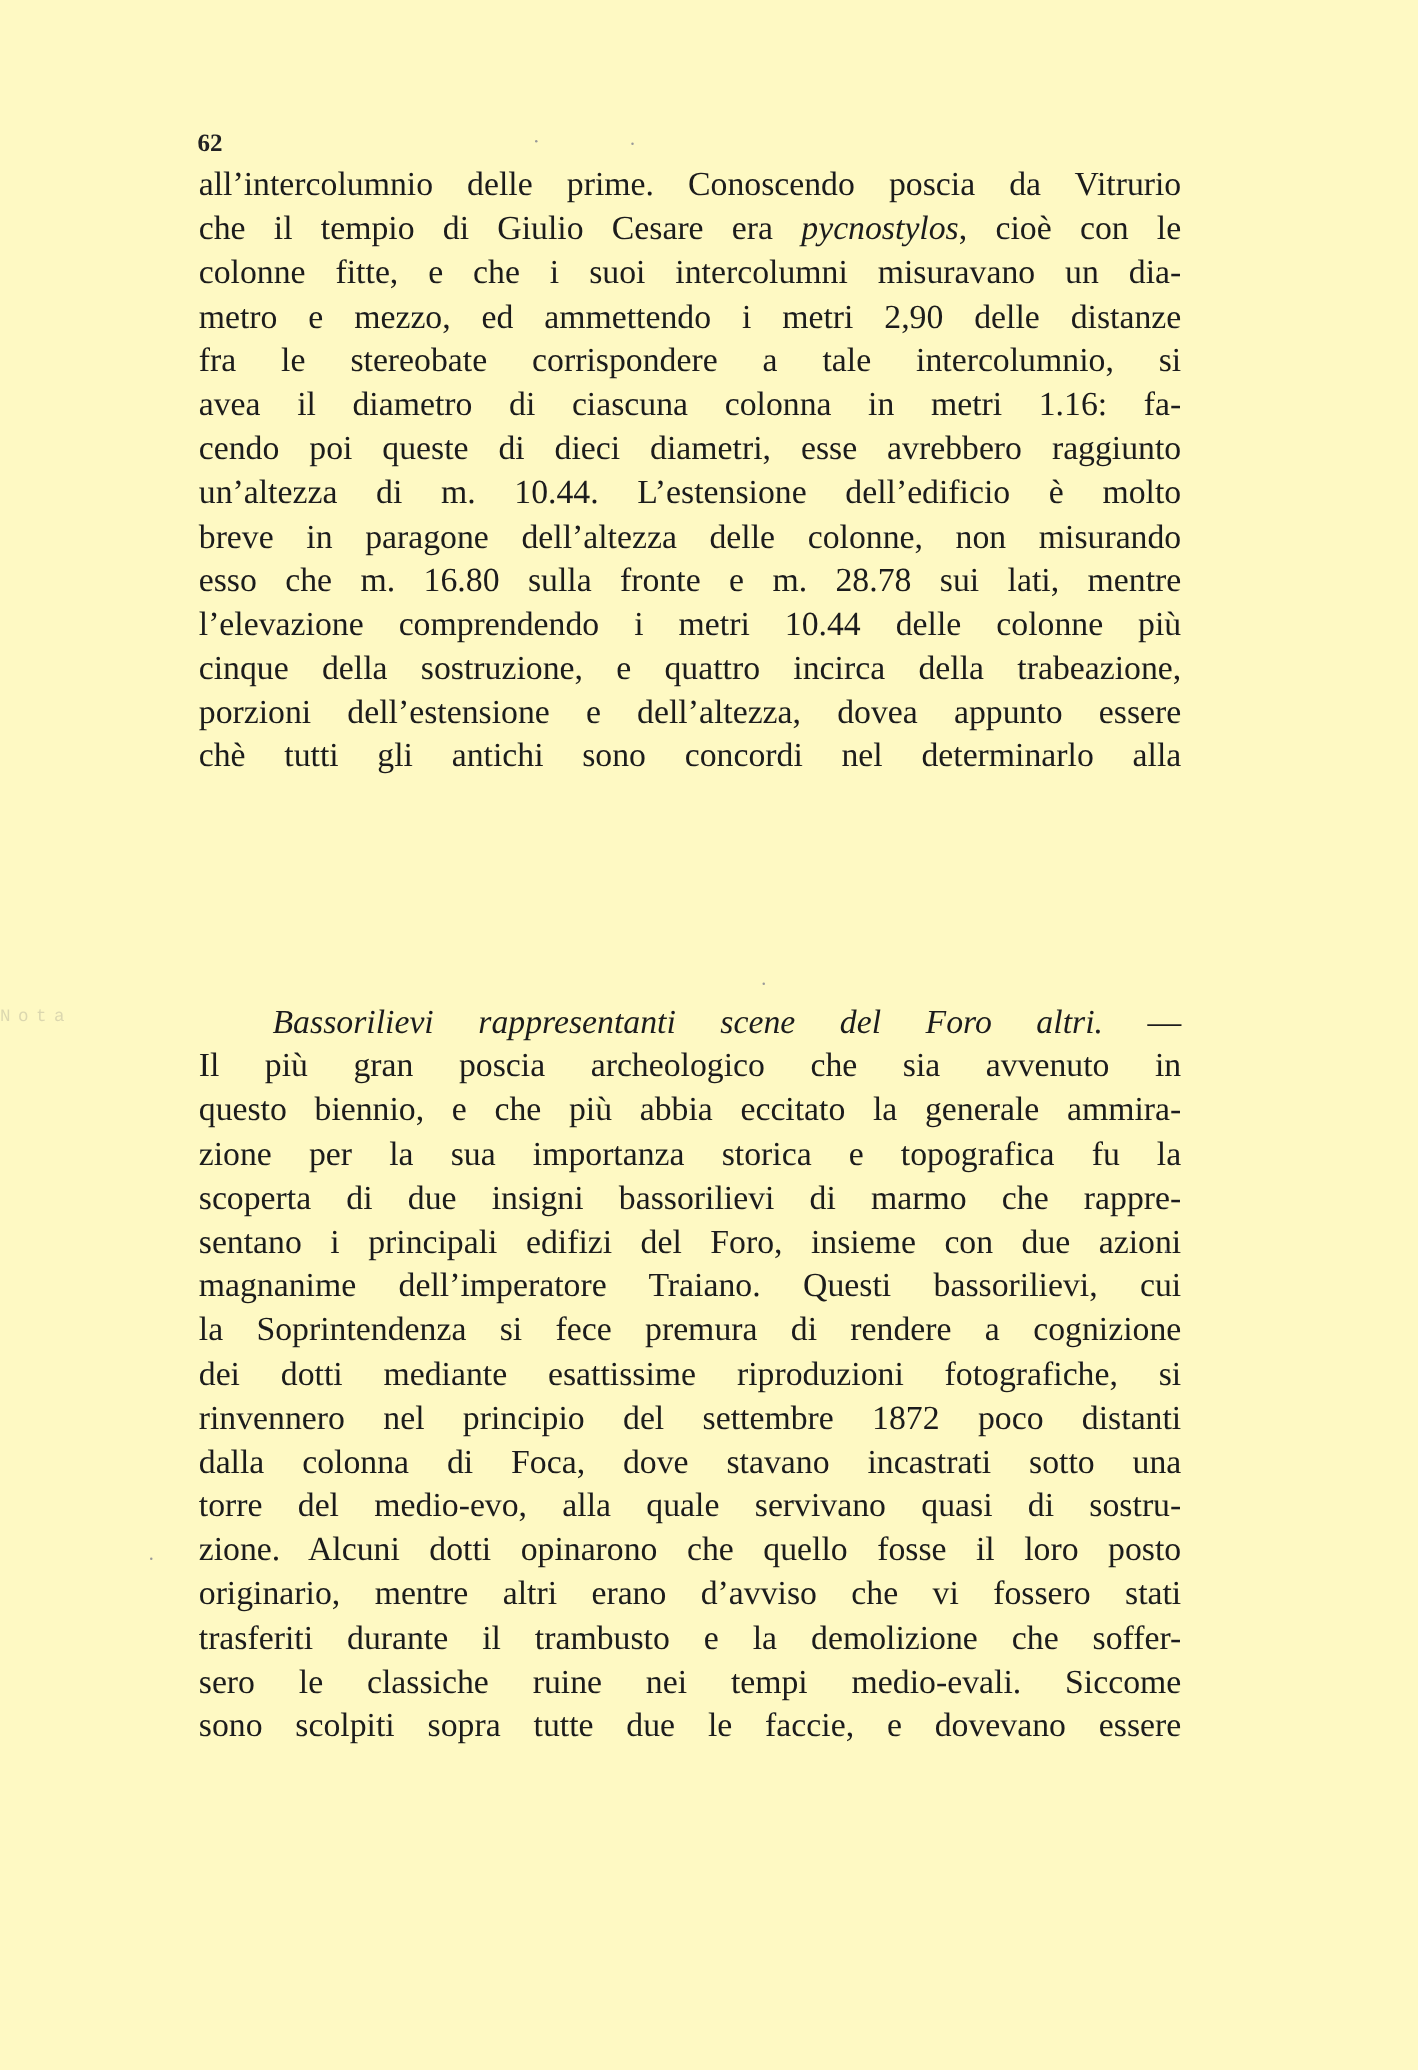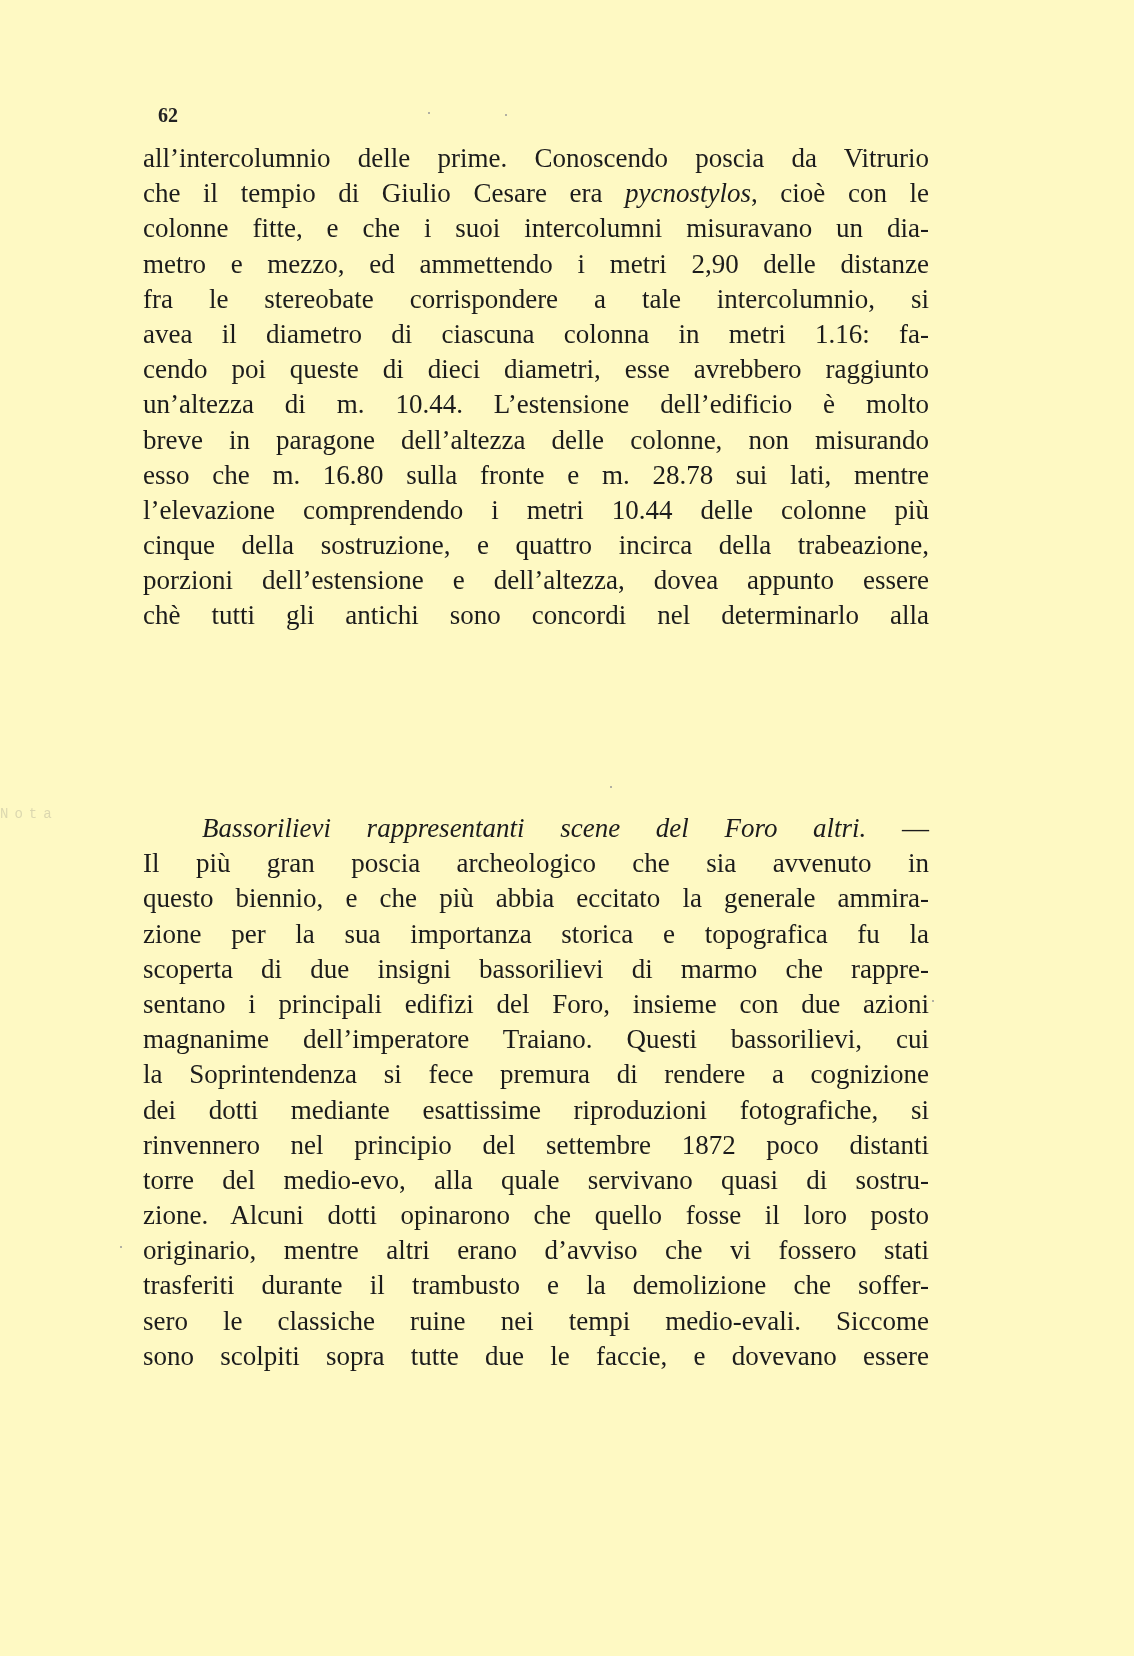--- a/index.html
+++ b/index.html
@@ -27,27 +27,26 @@
       position: absolute;
       left: 158px;
       top: 104px;
       font-family: "Liberation Serif", serif;
       font-size: 20px;
       font-weight: bold;
       color: #222;
     }
     .text-block {
       position: absolute;
-      left: 143px;
+      left: 159px;
       width: 786px;
       font-family: "Liberation Serif", serif;
       font-size: 27px;
       line-height: 35.2px;
       color: #1c1c1c;
-      margin-top: 11px;
     }
     .line {
       display: block;
       white-space: nowrap;
       text-align: justify;
       text-align-last: justify;
       height: 35.2px;
       overflow: visible;
     }
     .line.last {
@@ -114,20 +113,21 @@
     <span class="heading-line"><span>Bassorilievi rappresentanti scene del Foro altri.</span><span style="font-style:normal"> —</span></span>
     <span class="line">Il più gran poscia archeologico che sia avvenuto in</span>
     <span class="line">questo biennio, e che più abbia eccitato la generale ammira-</span>
     <span class="line">zione per la sua importanza storica e topografica fu la</span>
     <span class="line">scoperta di due insigni bassorilievi di marmo che rappre-</span>
     <span class="line">sentano i principali edifizi del Foro, insieme con due azioni</span>
     <span class="line">magnanime dell’imperatore Traiano. Questi bassorilievi, cui</span>
     <span class="line">la Soprintendenza si fece premura di rendere a cognizione</span>
     <span class="line">dei dotti mediante esattissime riproduzioni fotografiche, si</span>
     <span class="line">rinvennero nel principio del settembre 1872 poco distanti</span>
+    <span class="line">dalla colonna di Foca, dove stavano incastrati sotto una</span>
     <span class="line">torre del medio-evo, alla quale servivano quasi di sostru-</span>
     <span class="line">zione. Alcuni dotti opinarono che quello fosse il loro posto</span>
     <span class="line">originario, mentre altri erano d’avviso che vi fossero stati</span>
     <span class="line">trasferiti durante il trambusto e la demolizione che soffer-</span>
     <span class="line">sero le classiche ruine nei tempi medio-evali. Siccome</span>
     <span class="line">sono scolpiti sopra tutte due le faccie, e dovevano essere</span>
   </div>
 
   <span class="speck" style="left:428px;top:112px"></span>
   <span class="speck" style="left:505px;top:114px"></span>

